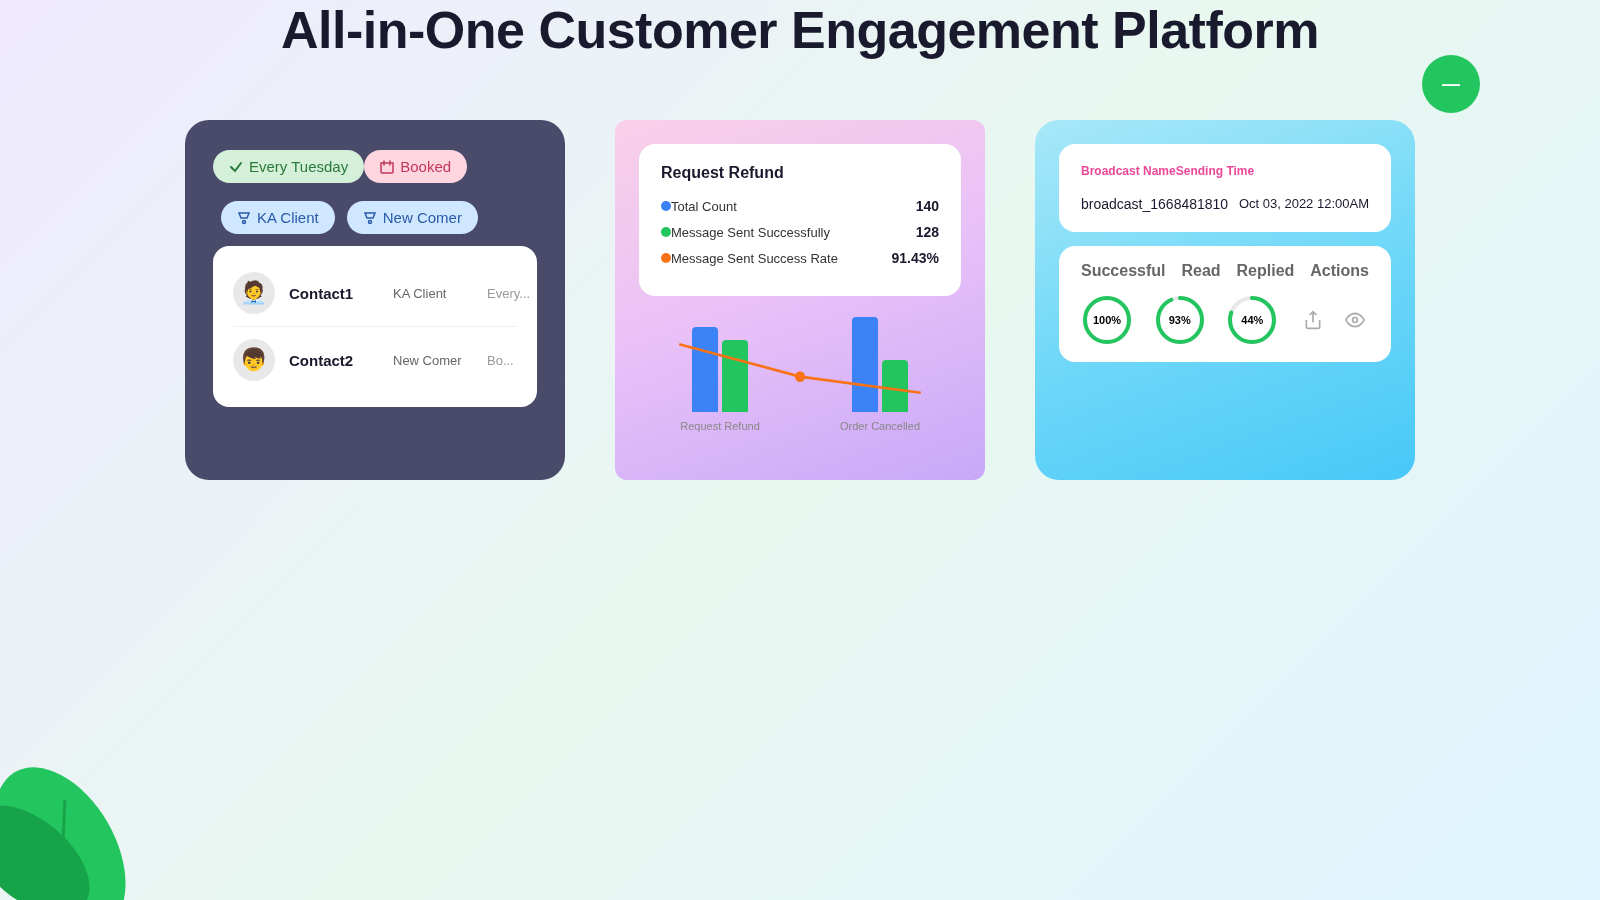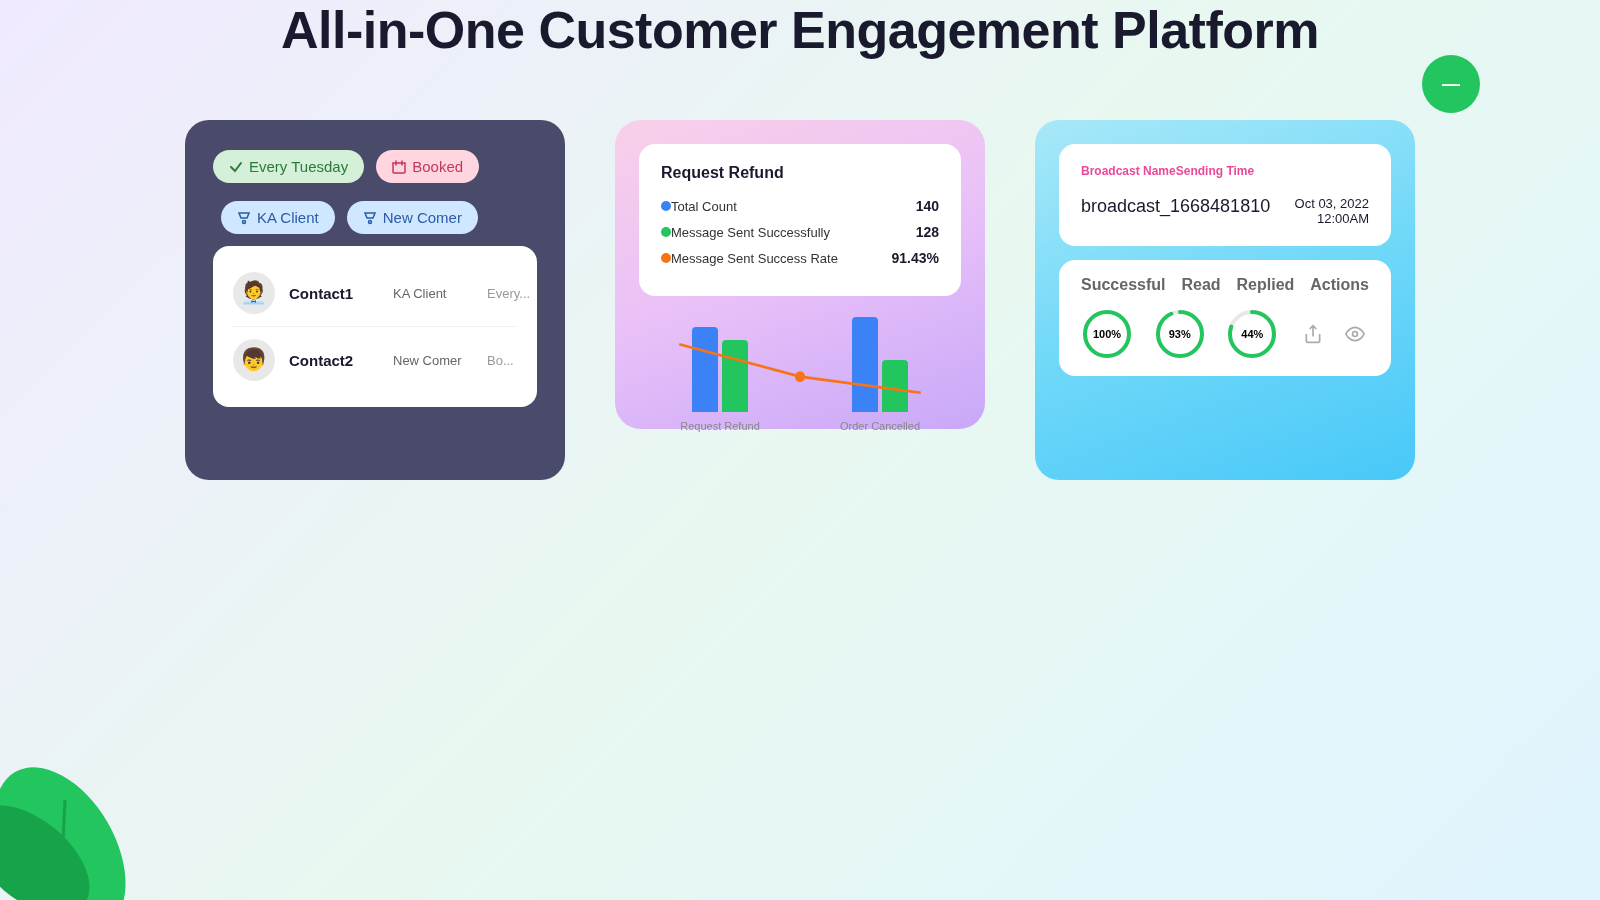--- a/index.html
+++ b/index.html
@@ -75,21 +75,20 @@
       background: #4a4a6a;
       border-radius: 24px;
       width: 380px;
       height: 360px;
       padding: 30px 28px;
       position: relative;
       overflow: hidden;
     }
     .tags-row {
       display: flex;
-      gap: 12px;
       margin-bottom: 18px;
     }
     .tag {
       display: flex;
       align-items: center;
       gap: 6px;
       padding: 8px 16px;
       border-radius: 50px;
       font-size: 15px;
       font-weight: 500;
@@ -148,23 +147,23 @@
       min-width: 80px;
     }
     .contact-extra {
       font-size: 13px;
       color: #999;
     }
 
     
     .card-analytics {
       background: linear-gradient(160deg, #f9d0e8 0%, #e8c0f8 50%, #c8a8f8 100%);
-      border-radius: 26px;
+      border-radius: 12px;
       width: 370px;
-      height: 309px;
+      height: 360px;
       padding: 24px;
       position: relative;
     }
     .analytics-inner {
       background: white;
       border-radius: 16px;
       padding: 20px 22px;
       margin-bottom: 16px;
     }
     .analytics-title {
@@ -267,21 +266,21 @@
       color: #ec4899;
       margin-bottom: 18px;
     }
     .broadcast-data-row {
       display: flex;
       justify-content: space-between;
       font-size: 13px;
       color: #333;
     }
     .broadcast-name-val {
-      font-size: 18px;
+      font-size: 14px;
       color: #1a1a2e;
     }
     .broadcast-time-val {
       font-size: 13px;
       color: #1a1a2e;
       text-align: right;
     }
     .broadcast-stats {
       background: white;
       border-radius: 16px;

